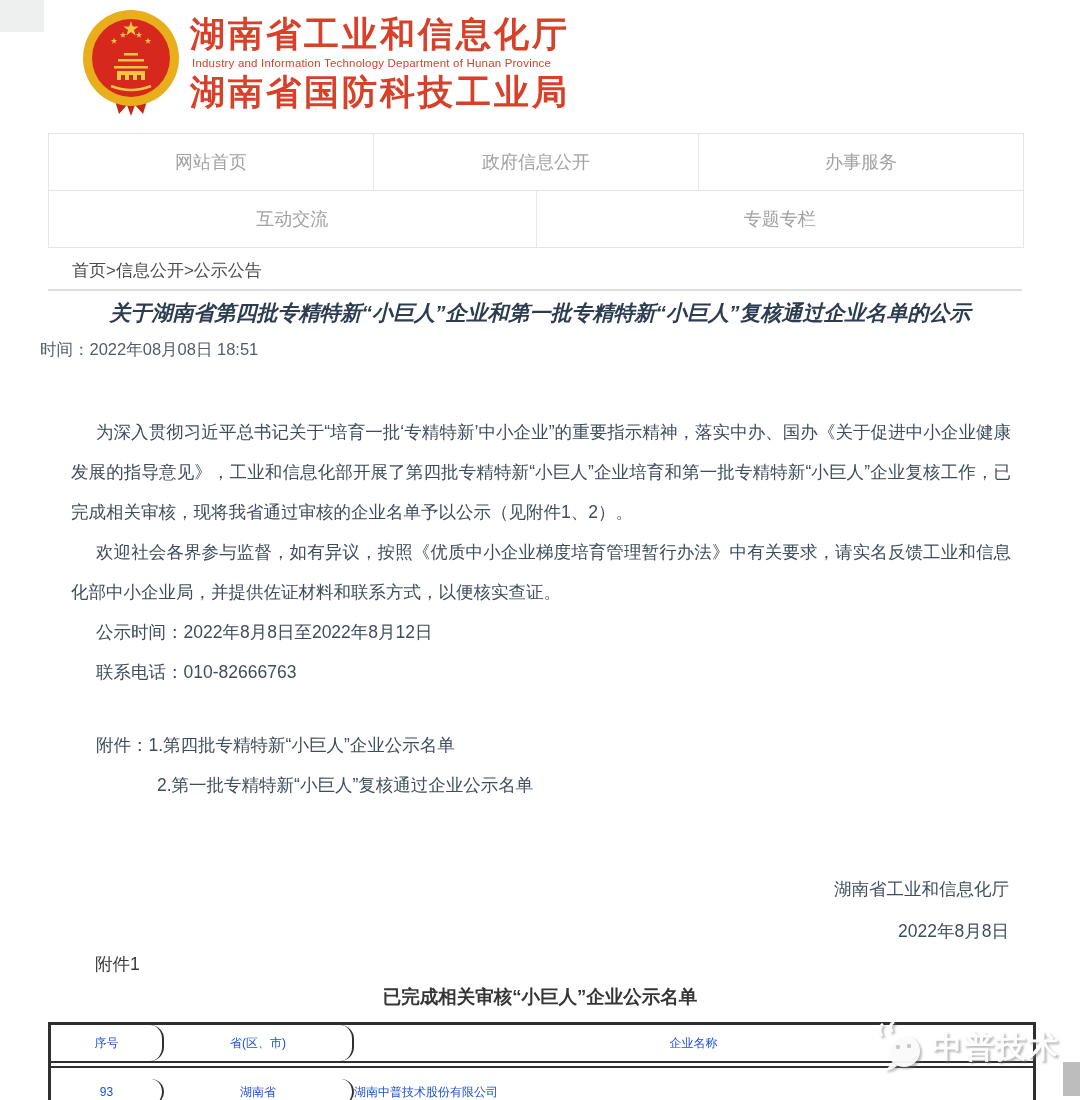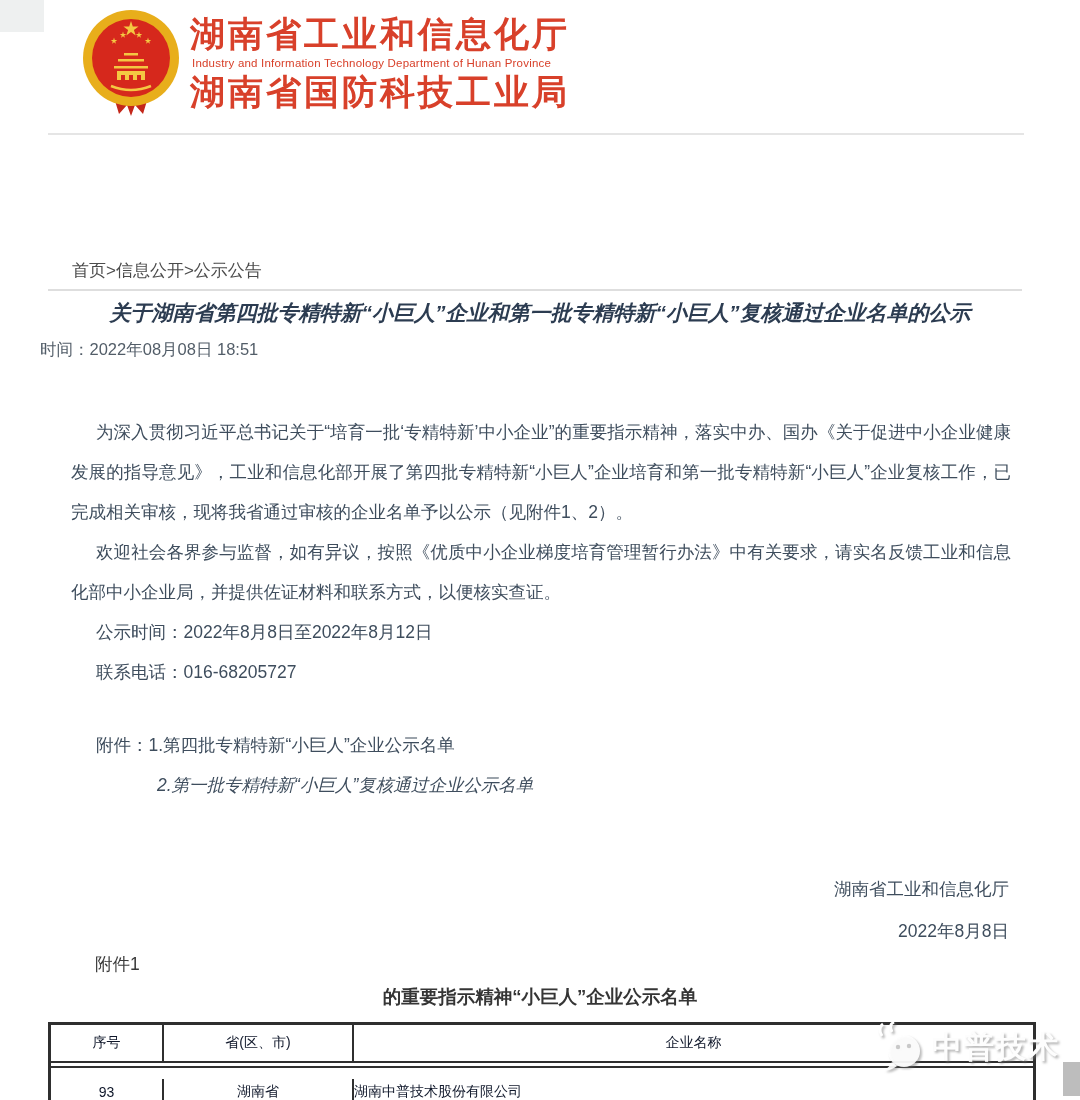--- a/index.html
+++ b/index.html
@@ -27,34 +27,34 @@
     font-size:21px;font-weight:bold;color:#2c3c51;font-style:italic;}
   .art-time{position:absolute;left:40px;top:339px;width:1000px;text-align:left;
     font-size:16.5px;color:#525d68;}
   
   .body-text{position:absolute;left:71px;top:412px;width:940px;
     font-size:17.5px;line-height:40px;color:#3e4d5d;text-align:justify;}
   .body-text p{margin:0;text-indent:25px;}
   .meta-line{text-indent:25px;}
   .att-block{margin-top:33px;}
   .att1{padding-left:25px;}
-  .att2{padding-left:86px;font-style:italic;}
+  .att2{padding-left:86px;}
   .sig-block{margin-top:63px;text-align:right;padding-right:2px;line-height:42px;color:#3e4d5d;}
   .annex-label{position:absolute;left:95px;top:952px;font-size:17.5px;color:#3a3a3a;}
   .tbl-title{position:absolute;left:40px;top:984px;width:1000px;text-align:center;
     font-size:18.5px;font-weight:bold;color:#353535;}
   
   .gov-table{position:absolute;left:48px;top:1022px;width:988px;border:3px solid #2f2f2f;
     box-sizing:border-box;background:#fff;}
   .t-row{display:flex;}
   .t-row.head{height:36px;border-bottom:2px solid #2f2f2f;}
   .t-gap{height:3px;background:#fff;border-bottom:2px solid #2f2f2f;}
   .t-row.data{height:26px;margin-top:11px;}
   .t-cell{display:flex;align-items:center;justify-content:center;
-    font-size:14px;color:#0f172a;box-sizing:border-box;}
+    font-size:12px;color:#1d4ed8;box-sizing:border-box;border-radius:14px;}
   .c1{width:113px;border-right:2px solid #2f2f2f;}
   .c2{width:190px;border-right:2px solid #2f2f2f;}
   .c3{flex:1;}
   .t-row.data .c3{justify-content:flex-start;padding-left:0;}
   
   .watermark{position:absolute;left:872px;top:1020px;display:flex;align-items:center;
     filter:drop-shadow(2px 2px 1px rgba(110,110,110,.5));}
   .wm-text{font-size:30px;font-weight:bold;color:#fdfdfd;letter-spacing:2px;margin-left:4px;}
   .edge-box{position:absolute;left:1063px;top:1062px;width:17px;height:34px;background:#bdbdbd;}
 </style>
@@ -89,47 +89,56 @@
     </svg>
   </div>
 
   <div class="hdr-text">
     <div class="hdr-org" style="color:#d8402a">湖南省工业和信息化厅</div>
     <div class="hdr-en" style="color:#d8402a">Industry and Information Technology Department of Hunan Province</div>
     <div class="hdr-org" style="color:#d8402a">湖南省国防科技工业局</div>
   </div>
 
   <div class="nav">
+    <div class="nav-row first">
+      <div class="nav-cell">网站首页</div>
+      <div class="nav-cell">政府信息公开</div>
+      <div class="nav-cell">办事服务</div>
+    </div>
+    <div class="nav-row">
+      <div class="nav-cell">互动交流</div>
+      <div class="nav-cell">专题专栏</div>
+    </div>
   </div>
 
   <div class="breadcrumb">首页&gt;信息公开&gt;公示公告</div>
   <div class="crumb-divider"></div>
 
   <div class="art-title">关于湖南省第四批专精特新“小巨人”企业和第一批专精特新“小巨人”复核通过企业名单的公示</div>
   <div class="art-time">时间：2022年08月08日 18:51</div>
 
   <div class="body-text">
     <p>为深入贯彻习近平总书记关于“培育一批‘专精特新’中小企业”的重要指示精神，落实中办、国办《关于促进中小企业健康发展的指导意见》，工业和信息化部开展了第四批专精特新“小巨人”企业培育和第一批专精特新“小巨人”企业复核工作，已完成相关审核，现将我省通过审核的企业名单予以公示（见附件1、2）。</p>
     <p>欢迎社会各界参与监督，如有异议，按照《优质中小企业梯度培育管理暂行办法》中有关要求，请实名反馈工业和信息化部中小企业局，并提供佐证材料和联系方式，以便核实查证。</p>
     <div class="meta-line">公示时间：2022年8月8日至2022年8月12日</div>
-    <div class="meta-line">联系电话：016-68205727</div>
+    <div class="meta-line">联系电话：010-82666763</div>
 
     <div class="att-block">
       <div class="att1"><span>附件：</span><span>1.第四批专精特新“小巨人”企业公示名单</span></div>
       <div class="att2">2.第一批专精特新“小巨人”复核通过企业公示名单</div>
     </div>
 
     <div class="sig-block">
       <div>湖南省工业和信息化厅</div>
       <div>2022年8月8日</div>
     </div>
   </div>
 
   <div class="annex-label">附件1</div>
-  <div class="tbl-title">的重要指示精神“小巨人”企业公示名单</div>
+  <div class="tbl-title">已完成相关审核“小巨人”企业公示名单</div>
 
   <div class="gov-table">
     <div class="t-row head">
       <div class="t-cell c1">序号</div>
       <div class="t-cell c2">省(区、市)</div>
       <div class="t-cell c3">企业名称</div>
     </div>
     <div class="t-gap"></div>
     <div class="t-row data">
       <div class="t-cell c1">93</div>

